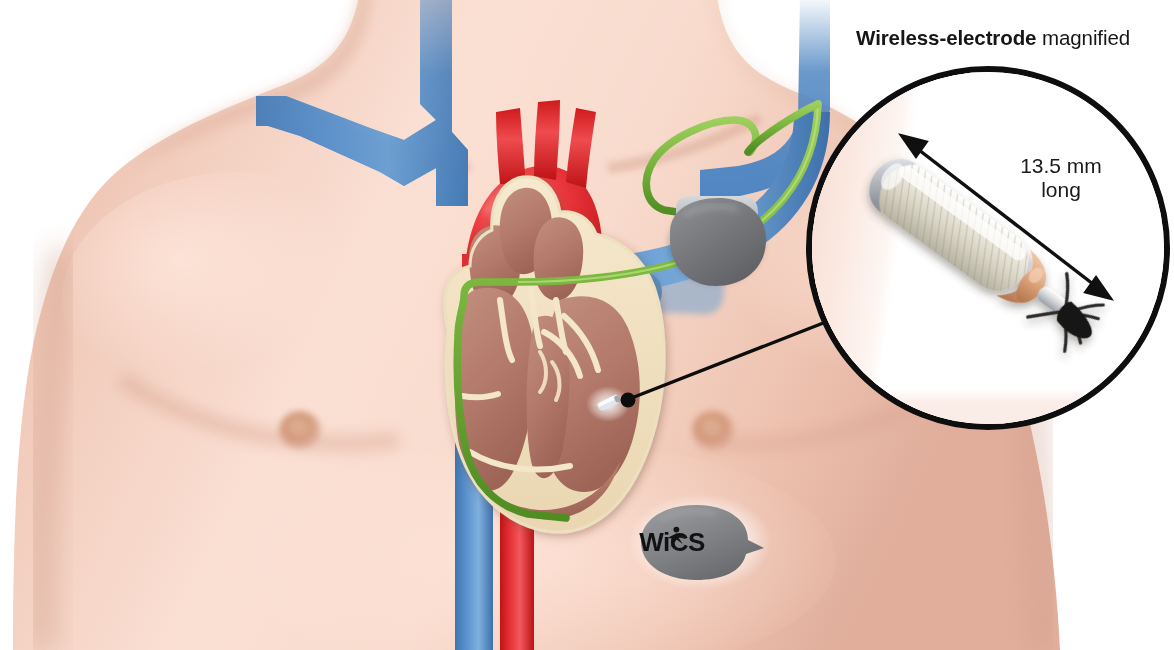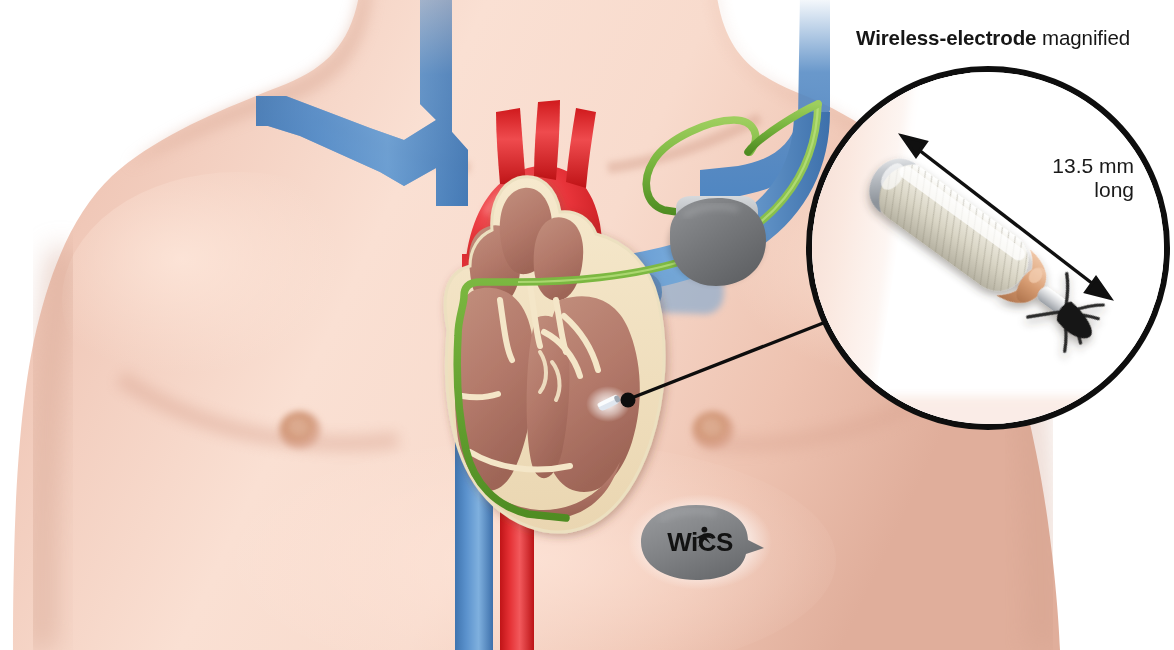--- a/index.html
+++ b/index.html
@@ -40,29 +40,29 @@
     white-space:nowrap;
   }
   #mag-title b{font-weight:bold;}
 
   
   .mag-label{
     position:absolute;
     color:#1a1a1a;
     font-size:21px;
     line-height:1.16;
-    text-align:right;
+    text-align:center;
     white-space:pre-line;
   }
   #label-long{left:988px;top:154px;width:146px;}
   #label-diam{left:866px;top:286px;width:148px;}
 
   
   #wics{
-    position:absolute;left:652px;top:505px;width:122px;height:74px;
+    position:absolute;left:624px;top:505px;width:122px;height:74px;
   }
   #wics .wics-text{
     position:absolute;left:0;top:0;width:96px;height:74px;
     display:flex;align-items:center;justify-content:center;
     font-size:26px;font-weight:bold;color:#121212;
     letter-spacing:-0.5px;
     font-family:"Liberation Sans","DejaVu Sans",sans-serif;
   }
   #wics .wics-i{
     position:absolute;

